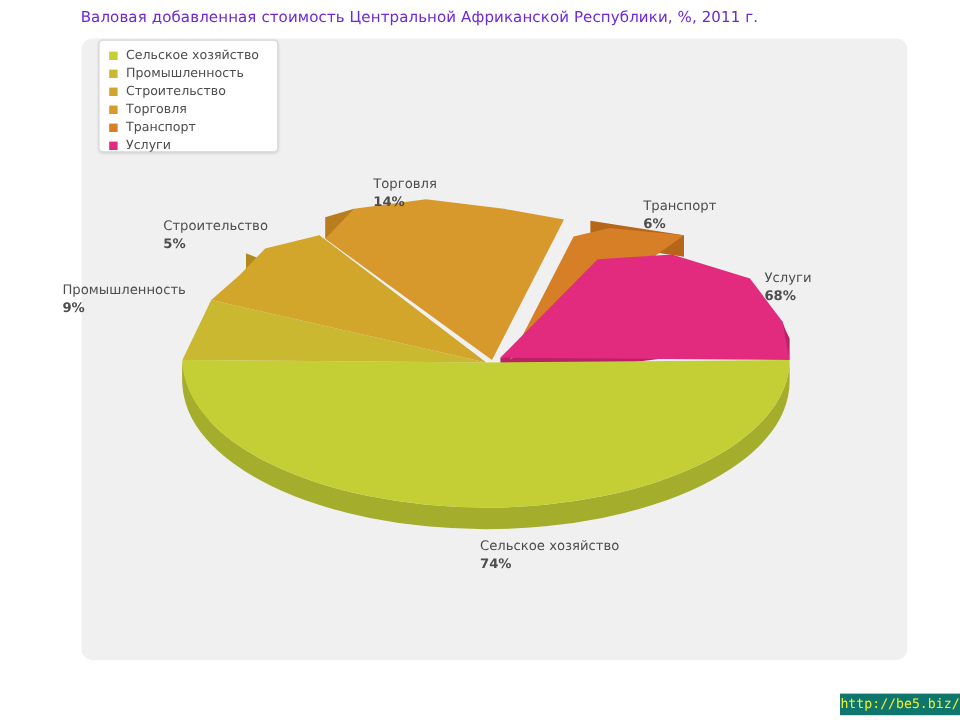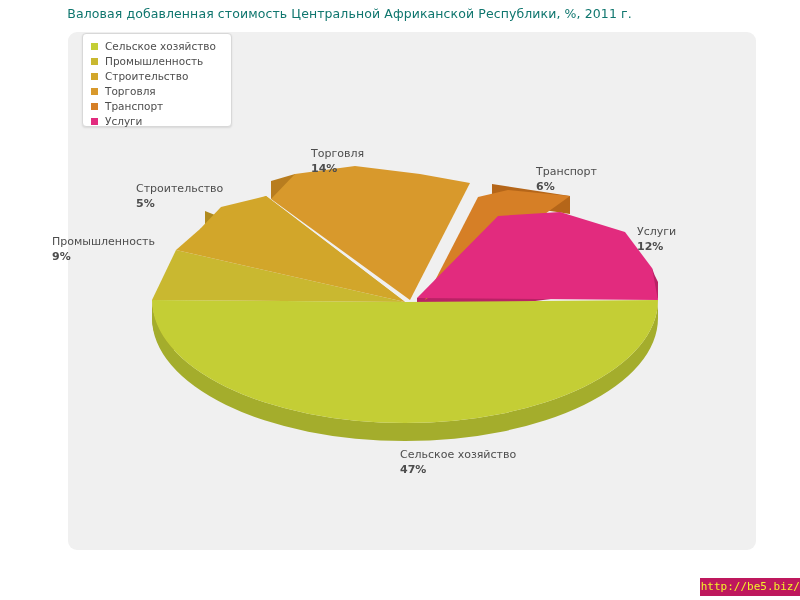--- a/index.html
+++ b/index.html
@@ -17,21 +17,21 @@
   }
 
   
   #chart-title {
     position: absolute;
     left: 0;
     top: 6px;
     width: 699px;
     text-align: center;
     font-size: 12.5px;
-    color: #0f766e;
+    color: #6d28d9;
     letter-spacing: 0.1px;
     white-space: nowrap;
   }
 
   
   #plot-panel {
     position: absolute;
     left: 68px;
     top: 32px;
     width: 688px;
@@ -101,26 +101,26 @@
   #label-industry     { left: 52px;  top: 234px; }
   #label-agriculture  { left: 400px; top: 447px; }
 
   
   #watermark {
     position: absolute;
     left: 700px;
     top: 578px;
     width: 100px;
     height: 18px;
-    background: #be185d;
+    background: #0f766e;
     color: #f2f22a;
     font-family: "DejaVu Sans Mono", "Liberation Mono", monospace;
     font-size: 11px;
     line-height: 18px;
-    text-align: right;
+    text-align: center;
     letter-spacing: 0px;
   }
 </style>
 </head>
 <body>
 
 <div id="chart-title">Валовая добавленная стоимость Центральной Африканской Республики, %, 2011 г.</div>
 
 <div id="plot-panel"></div>
 
@@ -186,31 +186,31 @@
   <span class="dl-pct">14%</span>
 </div>
 
 <div class="data-label dl-left" id="label-transport">
   <span>Транспорт</span>
   <span class="dl-pct">6%</span>
 </div>
 
 <div class="data-label dl-left" id="label-services">
   <span>Услуги</span>
-  <span class="dl-pct">12%</span>
+  <span class="dl-pct">68%</span>
 </div>
 
 <div class="data-label dl-left" id="label-construction">
   <span>Строительство</span>
   <span class="dl-pct">5%</span>
 </div>
 
 <div class="data-label dl-left" id="label-industry">
   <span>Промышленность</span>
   <span class="dl-pct">9%</span>
 </div>
 
 <div class="data-label dl-left" id="label-agriculture">
   <span>Сельское хозяйство</span>
-  <span class="dl-pct">47%</span>
+  <span class="dl-pct">74%</span>
 </div>
 
 <div id="watermark">http://be5.biz/</div>
 
 </body></html>

